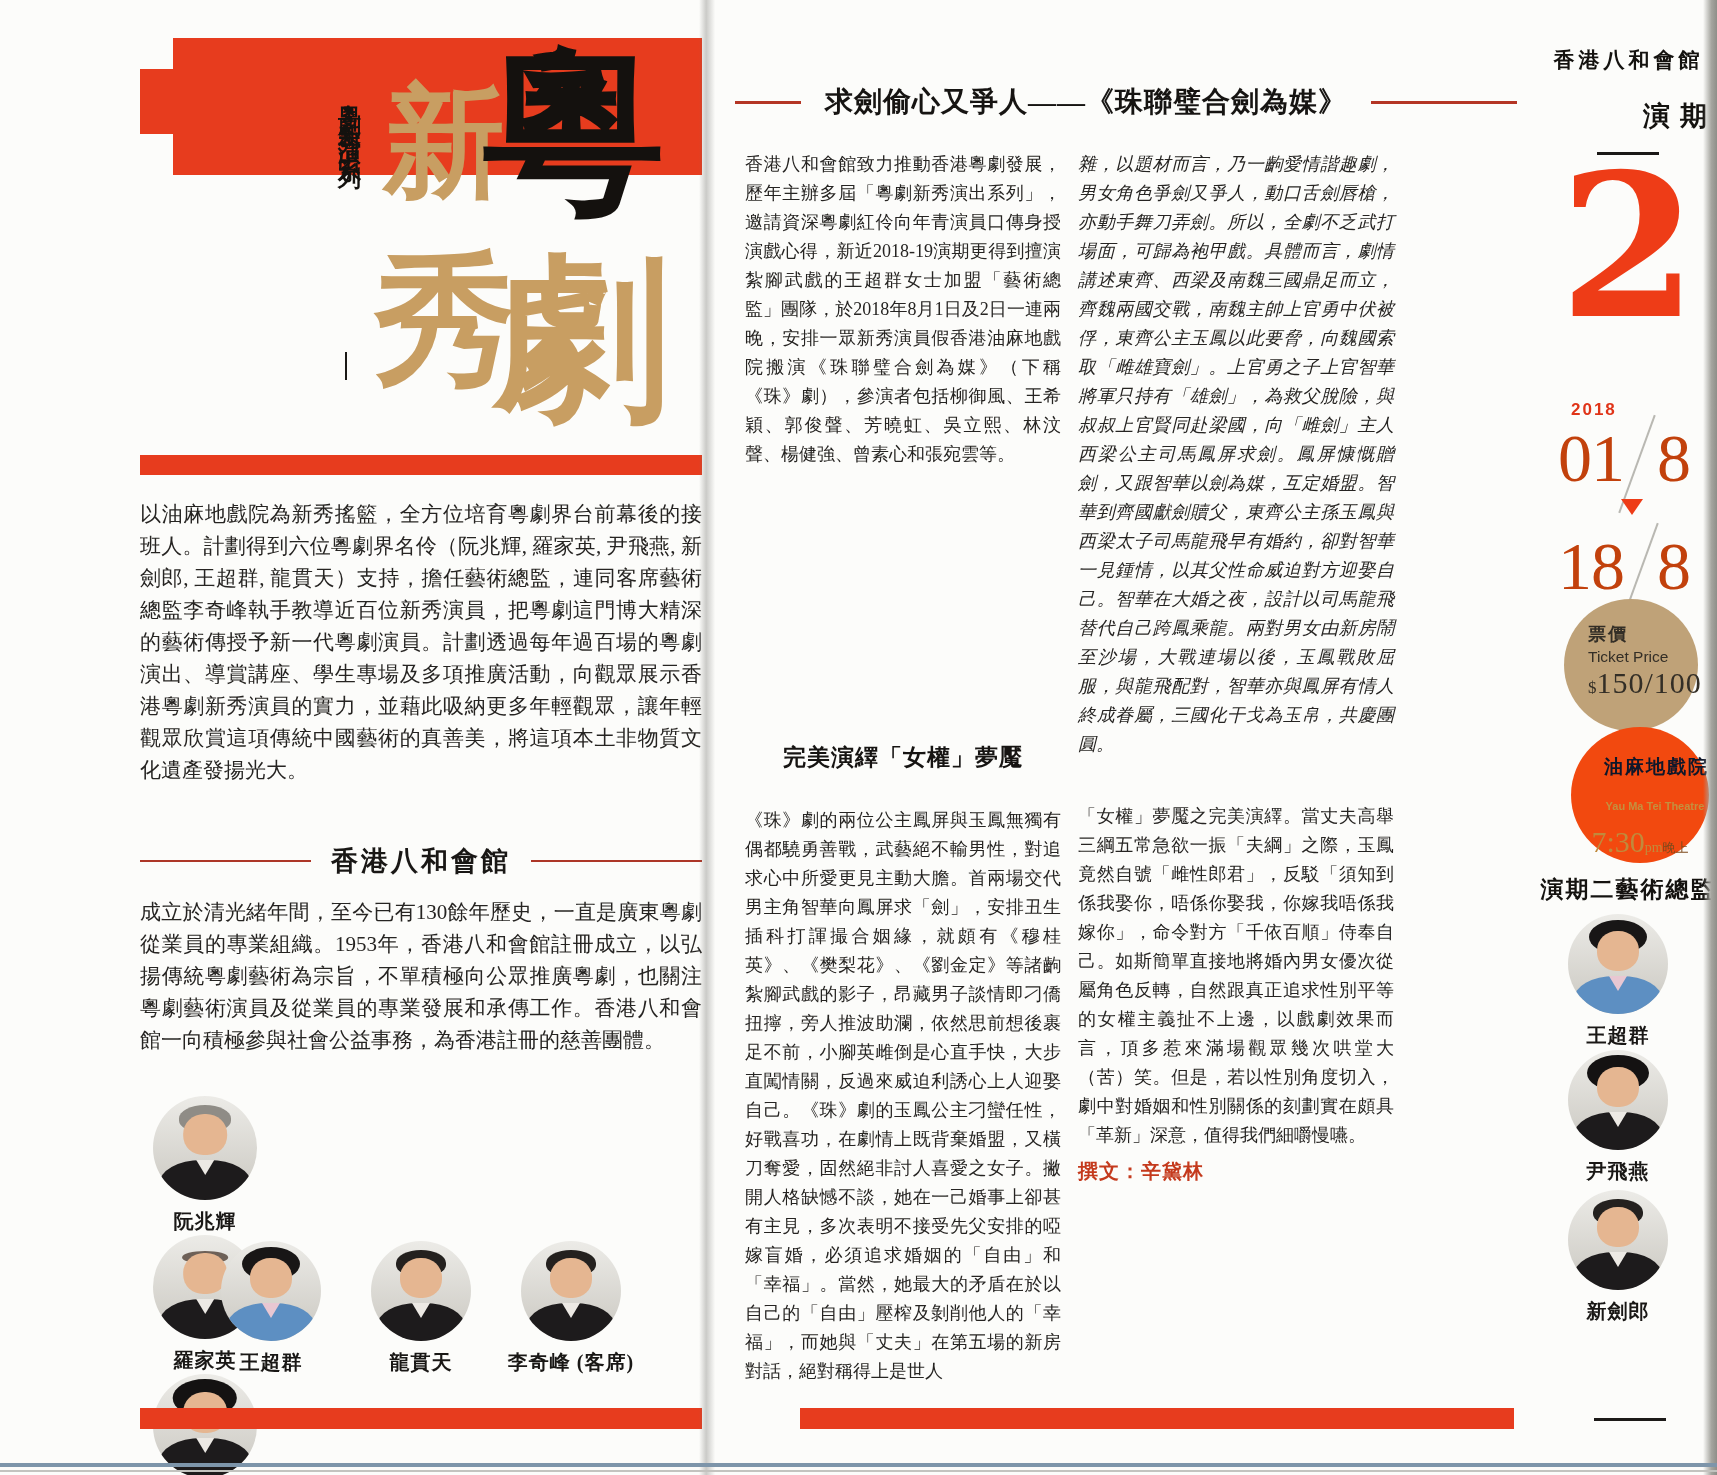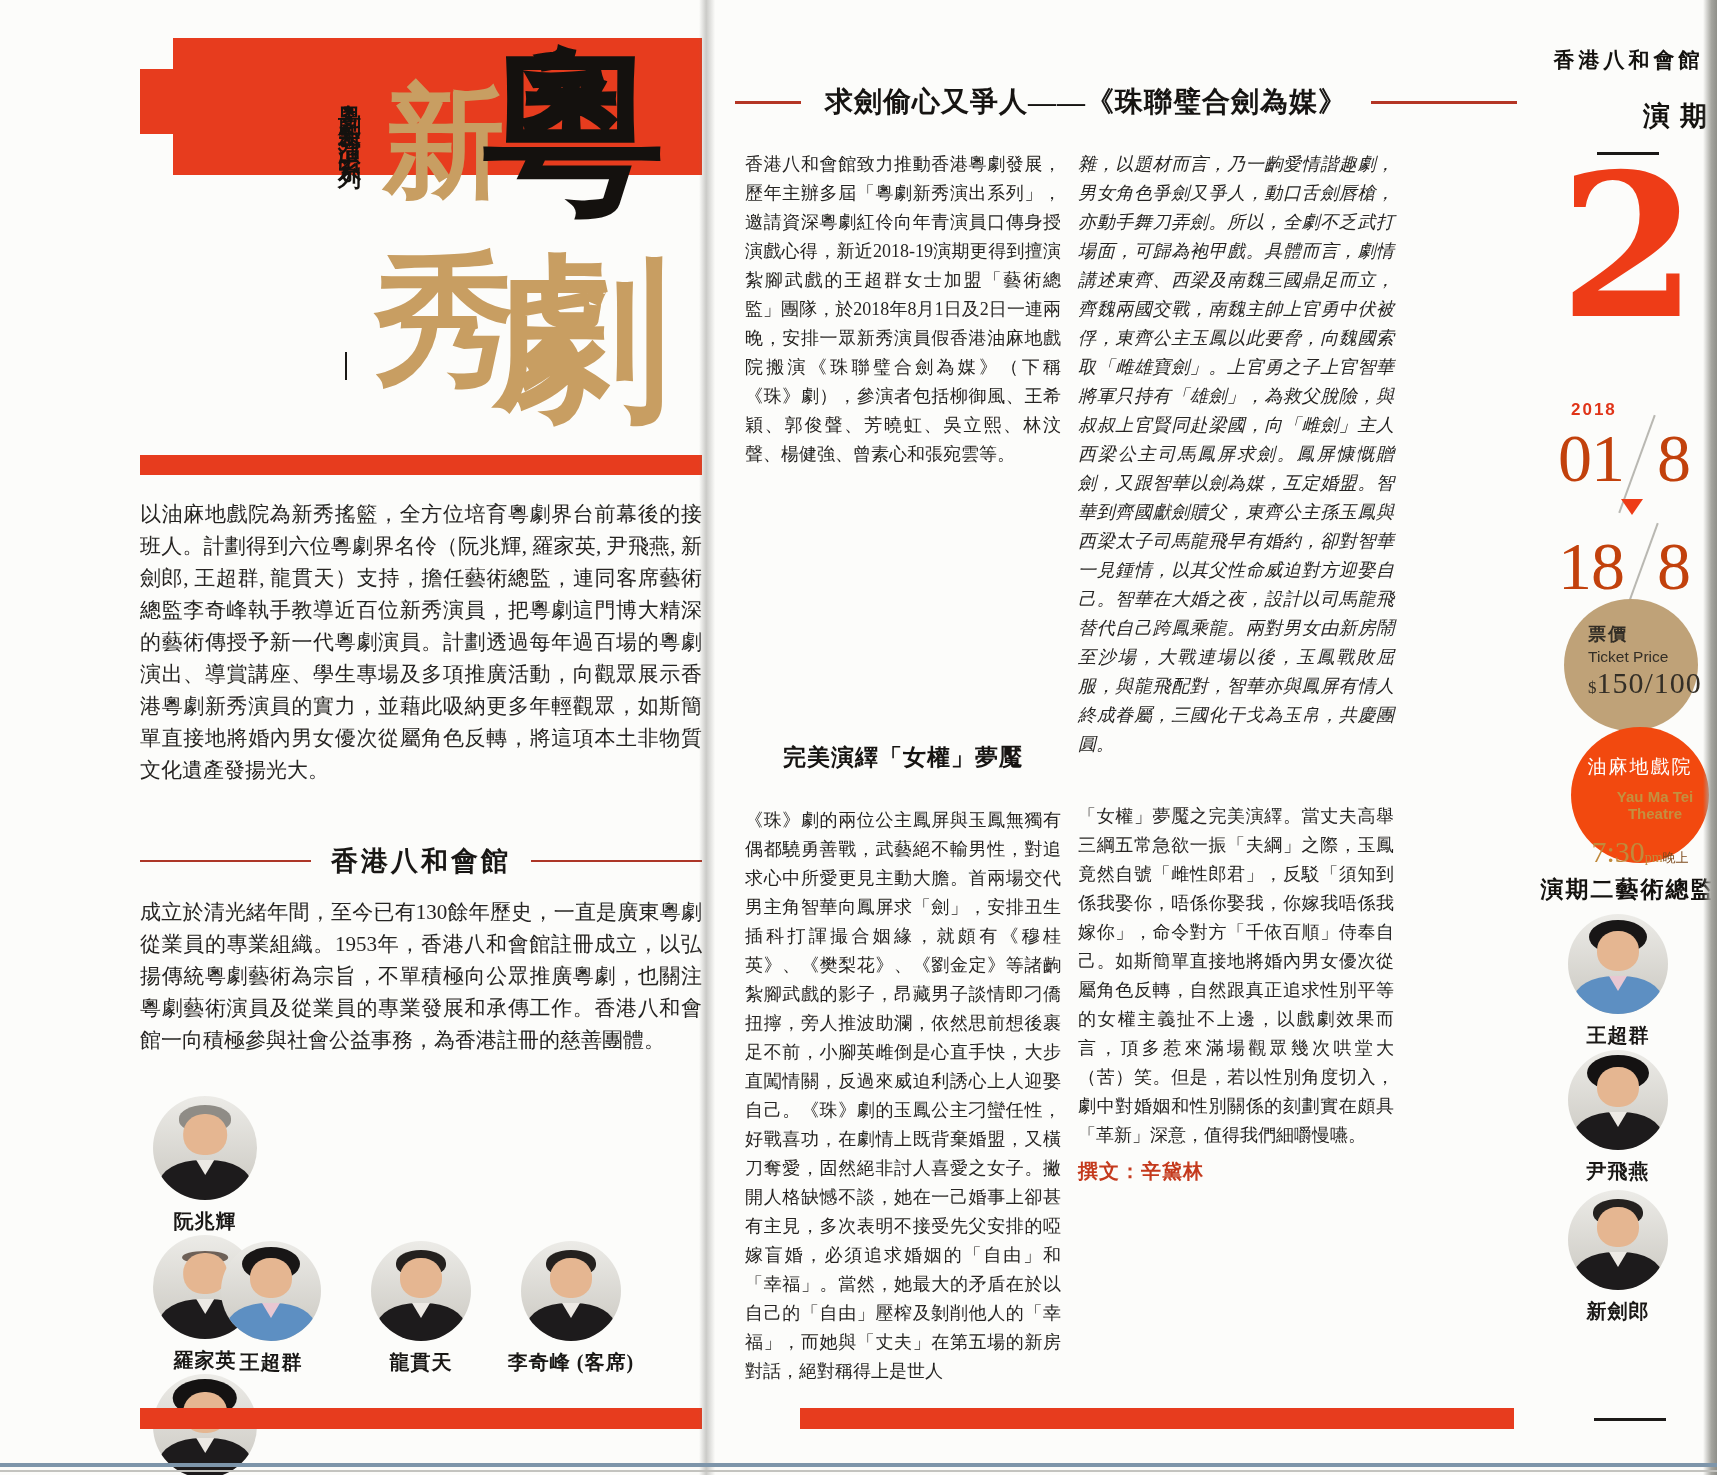--- a/index.html
+++ b/index.html
@@ -91,23 +91,23 @@
     border-right:11px solid transparent;border-top:16px solid #ee3c17;}
   .c-gold{left:1564px;top:599px;width:134px;height:132px;border-radius:50%;background:#bfa278;
     color:#332e26;}
   .cg-in{padding:23px 0 0 24px;}
   .cg-zh{font-size:18px;font-weight:bold;letter-spacing:2px;}
   .cg-en{font-size:15.5px;font-family:"Liberation Sans","DejaVu Sans",sans-serif;margin-top:2px;}
   .cg-cur{font-size:17px;}
   .cg-amt{font-size:30px;letter-spacing:1px;}
   .c-red{left:1571px;top:727px;width:138px;height:136px;border-radius:50%;background:#f2490f;
     text-align:center;}
-  .cr-zh{padding-top:27px;font-size:19px;font-weight:normal;letter-spacing:2px;color:#ffffff;}
-  .cr-en{font-size:15px;font-weight:bold;color:#c4903f;
-    font-family:"Liberation Sans","DejaVu Sans",sans-serif;margin-top:8px;padding-left:30px;}
+  .cr-zh{padding-top:27px;font-size:19px;font-weight:bold;letter-spacing:2px;color:#0f172a;text-align:right;}
+  .cr-en{font-size:11px;font-weight:bold;color:#c4903f;
+    font-family:"Liberation Sans","DejaVu Sans",sans-serif;margin-top:20px;padding-left:30px;}
   .cr-time{margin-top:13px;color:#c08a3c;}
   .cr-t1{font-size:30px;}
   .cr-t2{font-size:14px;}
   .cr-t3{font-size:13px;color:#7d4a1c;}
   .r-dhead{left:1528px;top:874px;width:200px;text-align:center;font-size:23px;font-weight:bold;
     letter-spacing:2px;color:#14120f;white-space:nowrap;}
   .r-pc{left:1563px;width:110px;text-align:center;}
   .r-p1{top:914px;}
   .r-p2{top:1050px;}
   .r-p3{top:1190px;}
@@ -129,21 +129,21 @@
 <div class="abs v-title">粵劇新秀演出系列</div>
 <div class="abs v-dash"></div>
 
 <div class="abs bigchar bc-xin">新</div>
 <div class="abs bigchar bc-xiu">秀</div>
 <div class="abs bigchar bc-yue">粵</div>
 <div class="abs bigchar bc-ju">劇</div>
 
 <div class="abs redbar-a"></div>
 
-<div class="abs intro">以油麻地戲院為新秀搖籃，全方位培育粵劇界台前幕後的接班人。計劃得到六位粵劇界名伶（阮兆輝, 羅家英, 尹飛燕, 新劍郎, 王超群, 龍貫天）支持，擔任藝術總監，連同客席藝術總監李奇峰執手教導近百位新秀演員，把粵劇這門博大精深的藝術傳授予新一代粵劇演員。計劃透過每年過百場的粵劇演出、導賞講座、學生專場及多項推廣活動，向觀眾展示香港粵劇新秀演員的實力，並藉此吸納更多年輕觀眾，如斯簡單直接地將婚內男女優次從屬角色反轉，將這項本土非物質文化遺產發揚光大。</div>
+<div class="abs intro">以油麻地戲院為新秀搖籃，全方位培育粵劇界台前幕後的接班人。計劃得到六位粵劇界名伶（阮兆輝, 羅家英, 尹飛燕, 新劍郎, 王超群, 龍貫天）支持，擔任藝術總監，連同客席藝術總監李奇峰執手教導近百位新秀演員，把粵劇這門博大精深的藝術傳授予新一代粵劇演員。計劃透過每年過百場的粵劇演出、導賞講座、學生專場及多項推廣活動，向觀眾展示香港粵劇新秀演員的實力，並藉此吸納更多年輕觀眾，讓年輕觀眾欣賞這項傳統中國藝術的真善美，將這項本土非物質文化遺產發揚光大。</div>
 
 <div class="abs sec-head">
   <div class="sec-line"></div>
   <div class="sec-title">香港八和會館</div>
   <div class="sec-line"></div>
 </div>
 
 <div class="abs sec-body">成立於清光緒年間，至今已有130餘年歷史，一直是廣東粵劇從業員的專業組織。1953年，香港八和會館註冊成立，以弘揚傳統粵劇藝術為宗旨，不單積極向公眾推廣粵劇，也關注粵劇藝術演員及從業員的專業發展和承傳工作。香港八和會館一向積極參與社會公益事務，為香港註冊的慈善團體。</div>
 
 <div class="abs prow1">

